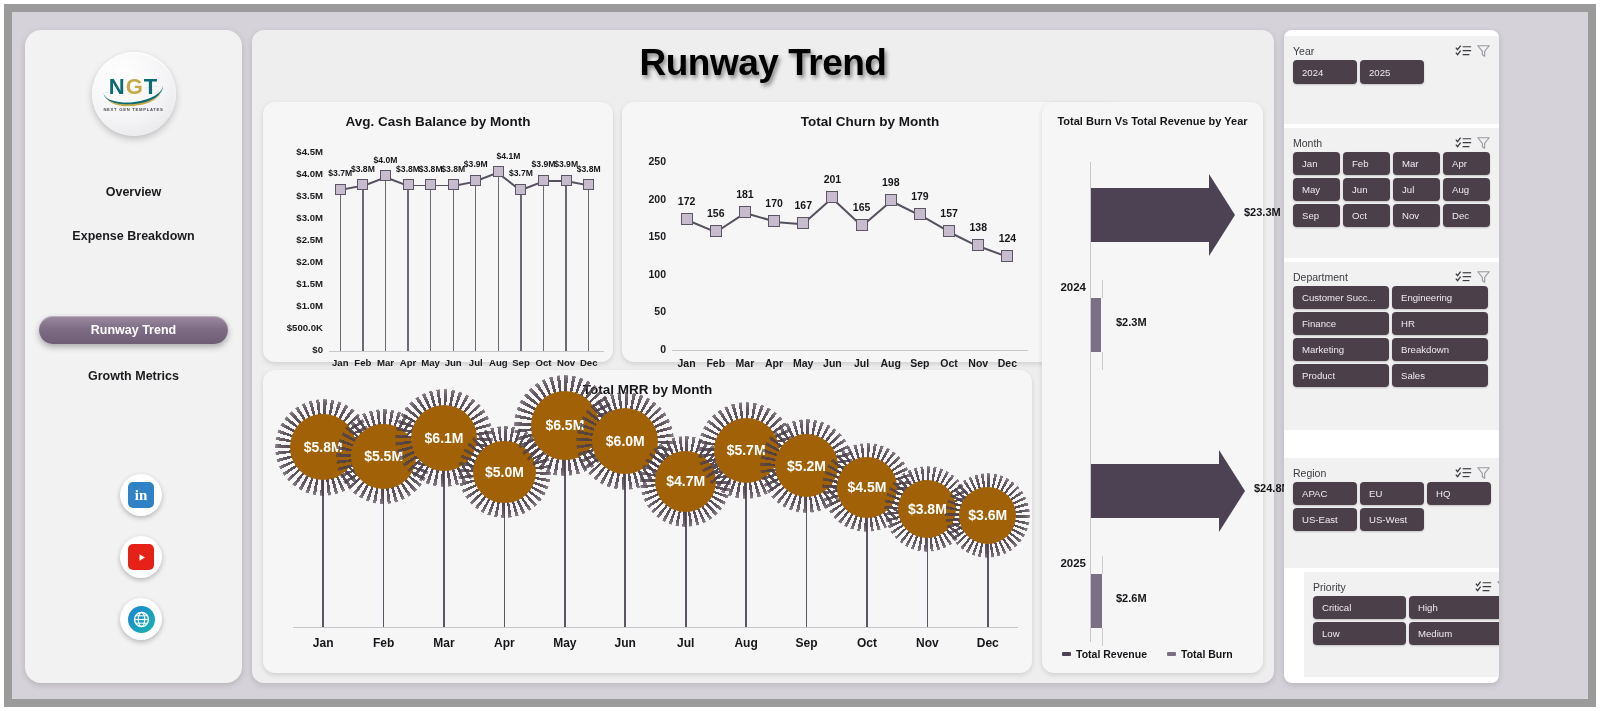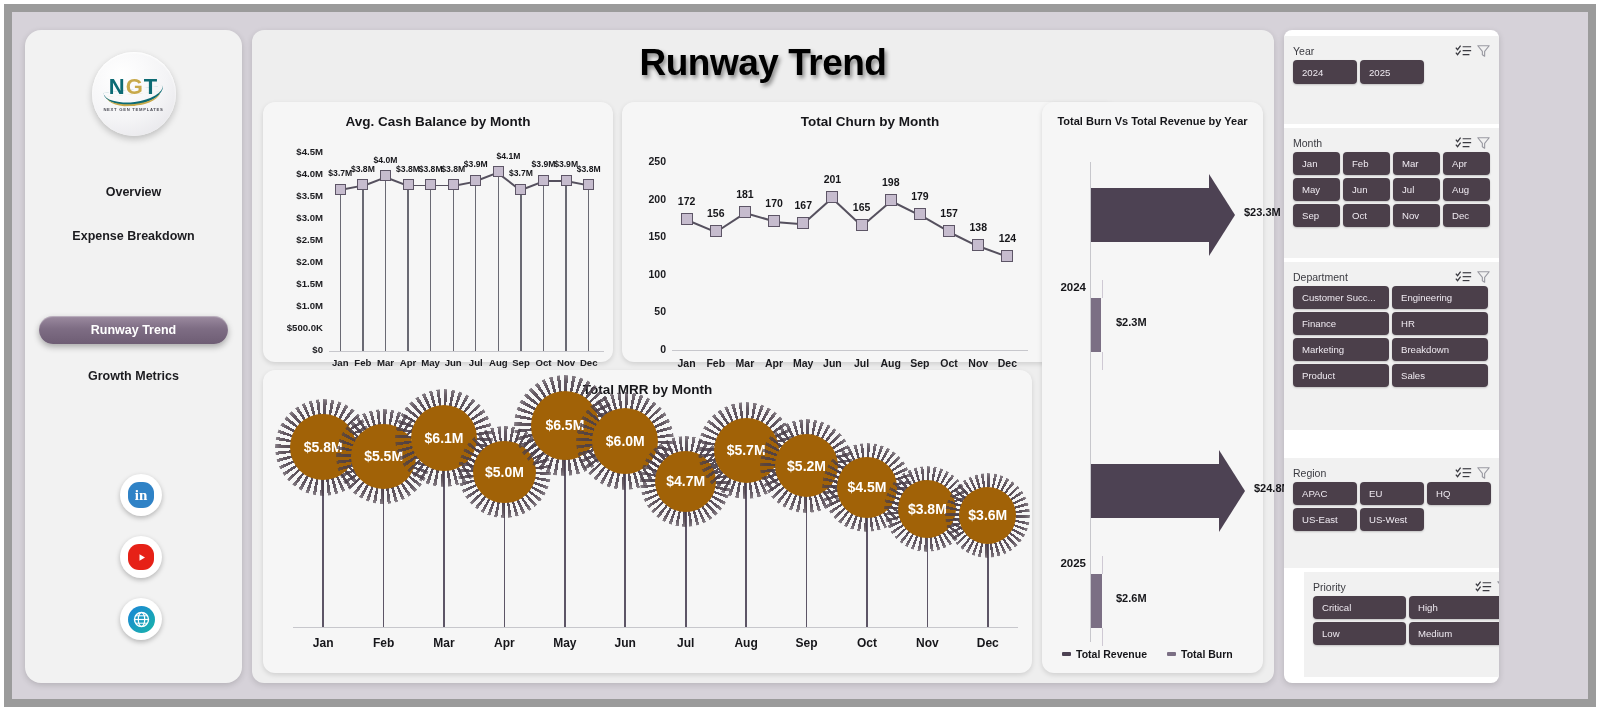--- a/index.html
+++ b/index.html
@@ -88,21 +88,21 @@
     position: absolute; left: 95px;
     width: 42px; height: 42px; border-radius: 50%;
     background: #ffffff;
     box-shadow: 0 2px 5px rgba(0,0,0,0.25);
     display: flex; align-items: center; justify-content: center;
     cursor: pointer;
   }
   #social-linkedin { top: 444px; }
   #social-youtube  { top: 506px; }
   #social-web      { top: 568px; }
-  .sq { width: 26px; height: 26px; border-radius: 11px;
+  .sq { width: 26px; height: 26px; border-radius: 5px;
         display: flex; align-items: center; justify-content: center;
         color:#fff; font-weight: bold; }
   #li-sq { background: #2f82c6; font-size: 15px; font-family: "Liberation Serif", serif; }
   #yt-sq { background: #e62117; }
   #web-circ { width: 27px; height: 27px; border-radius: 50%;
               background: linear-gradient(135deg, #1b84d8 0%, #19b5a8 100%);
               display:flex; align-items:center; justify-content:center; }
 
   
   #main {

